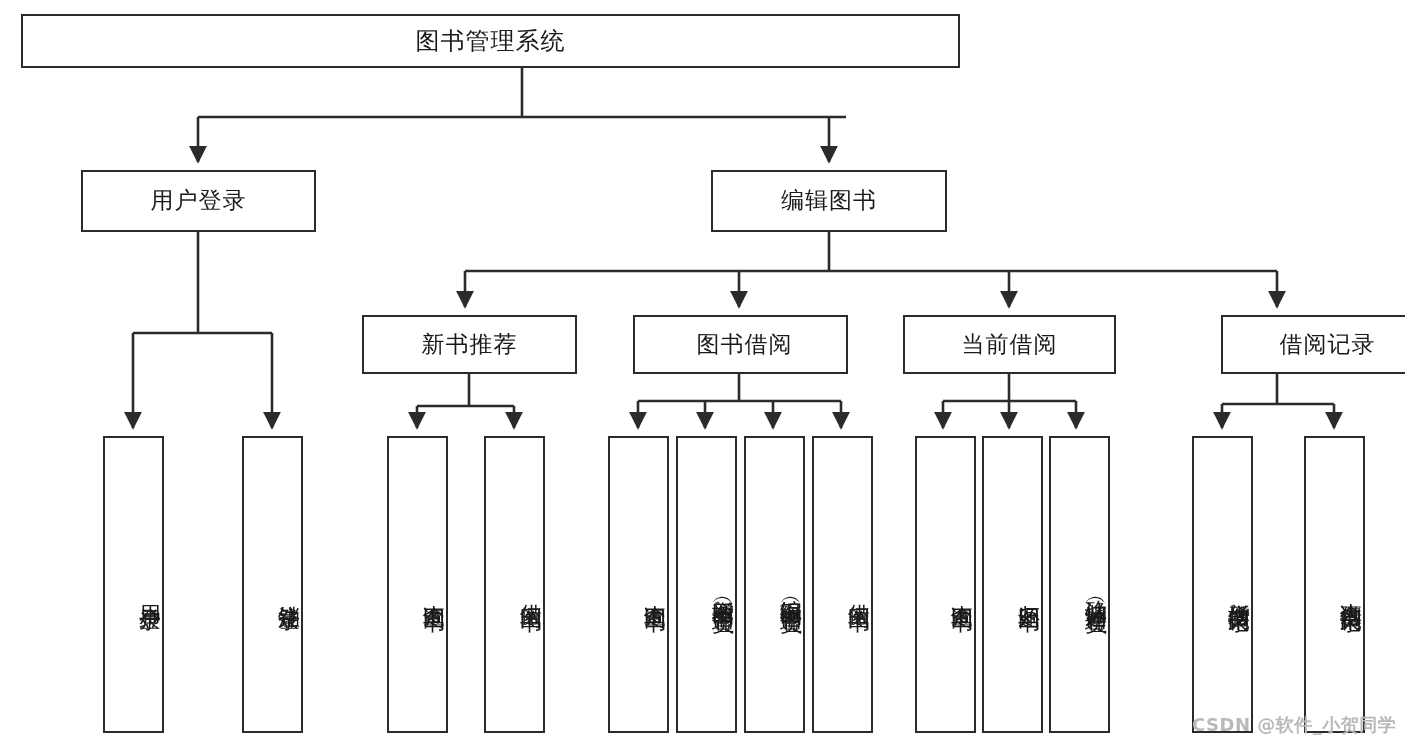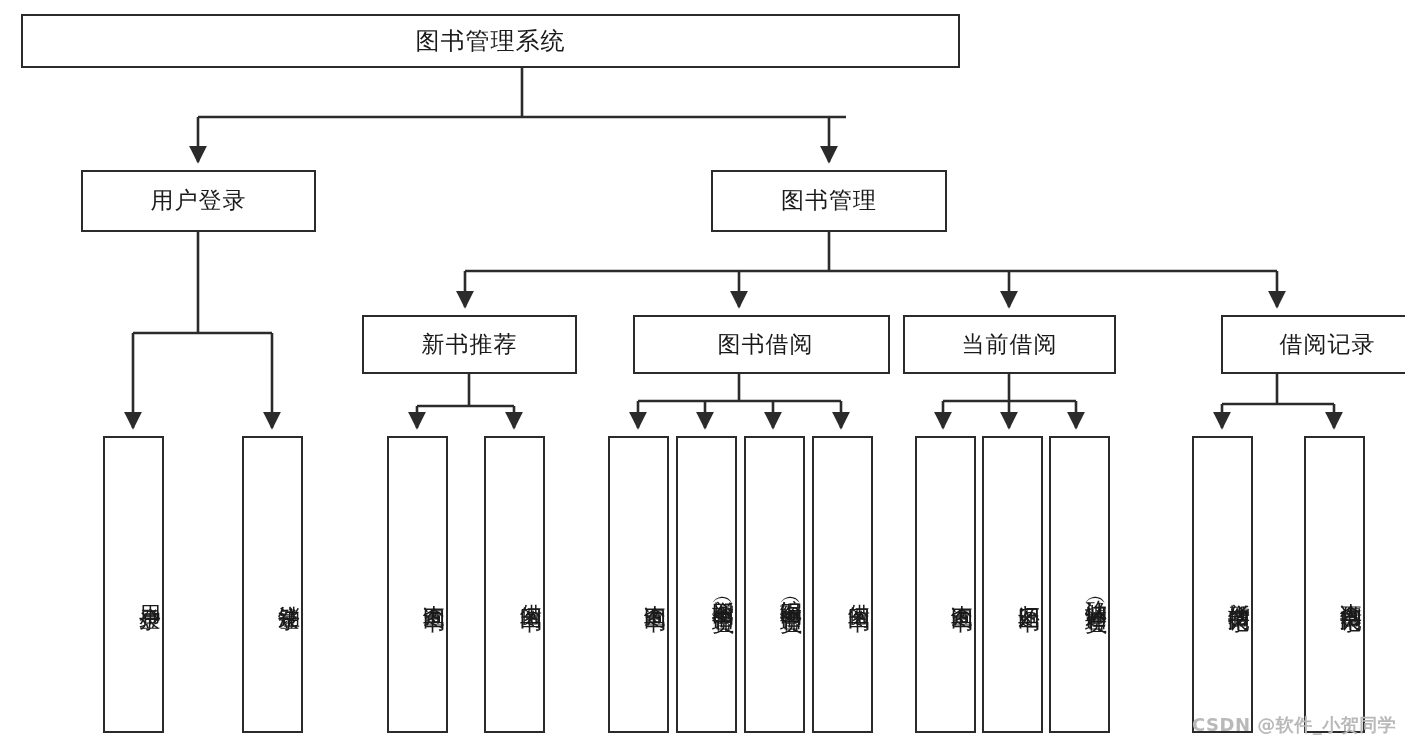--- a/index.html
+++ b/index.html
@@ -119,27 +119,27 @@
   </svg>
 
   <div class="node horiz root" style="left:21px;top:14px;width:939px;height:54px;">
     <span class="txt">图书管理系统</span>
   </div>
 
   <div class="node horiz" style="left:81px;top:170px;width:235px;height:62px;">
     <span class="txt">用户登录</span>
   </div>
   <div class="node horiz" style="left:711px;top:170px;width:236px;height:62px;">
-    <span class="txt">图书管理</span>
+    <span class="txt">编辑图书</span>
   </div>
 
   <div class="node horiz" style="left:362px;top:315px;width:215px;height:59px;">
     <span class="txt">新书推荐</span>
   </div>
-  <div class="node horiz" style="left:633px;top:315px;width:257px;height:59px;padding-left:8px;">
+  <div class="node horiz" style="left:633px;top:315px;width:215px;height:59px;padding-left:8px;">
     <span class="txt">图书借阅</span>
   </div>
   <div class="node horiz" style="left:903px;top:315px;width:213px;height:59px;justify-content:center;">
     <span class="txt">当前借阅</span>
   </div>
   <div class="node horiz" style="left:1221px;top:315px;width:213px;height:59px;">
     <span class="txt">借阅记录</span>
   </div>
 
   <div class="node vert" style="left:103px;top:436px;width:61px;height:297px;">

